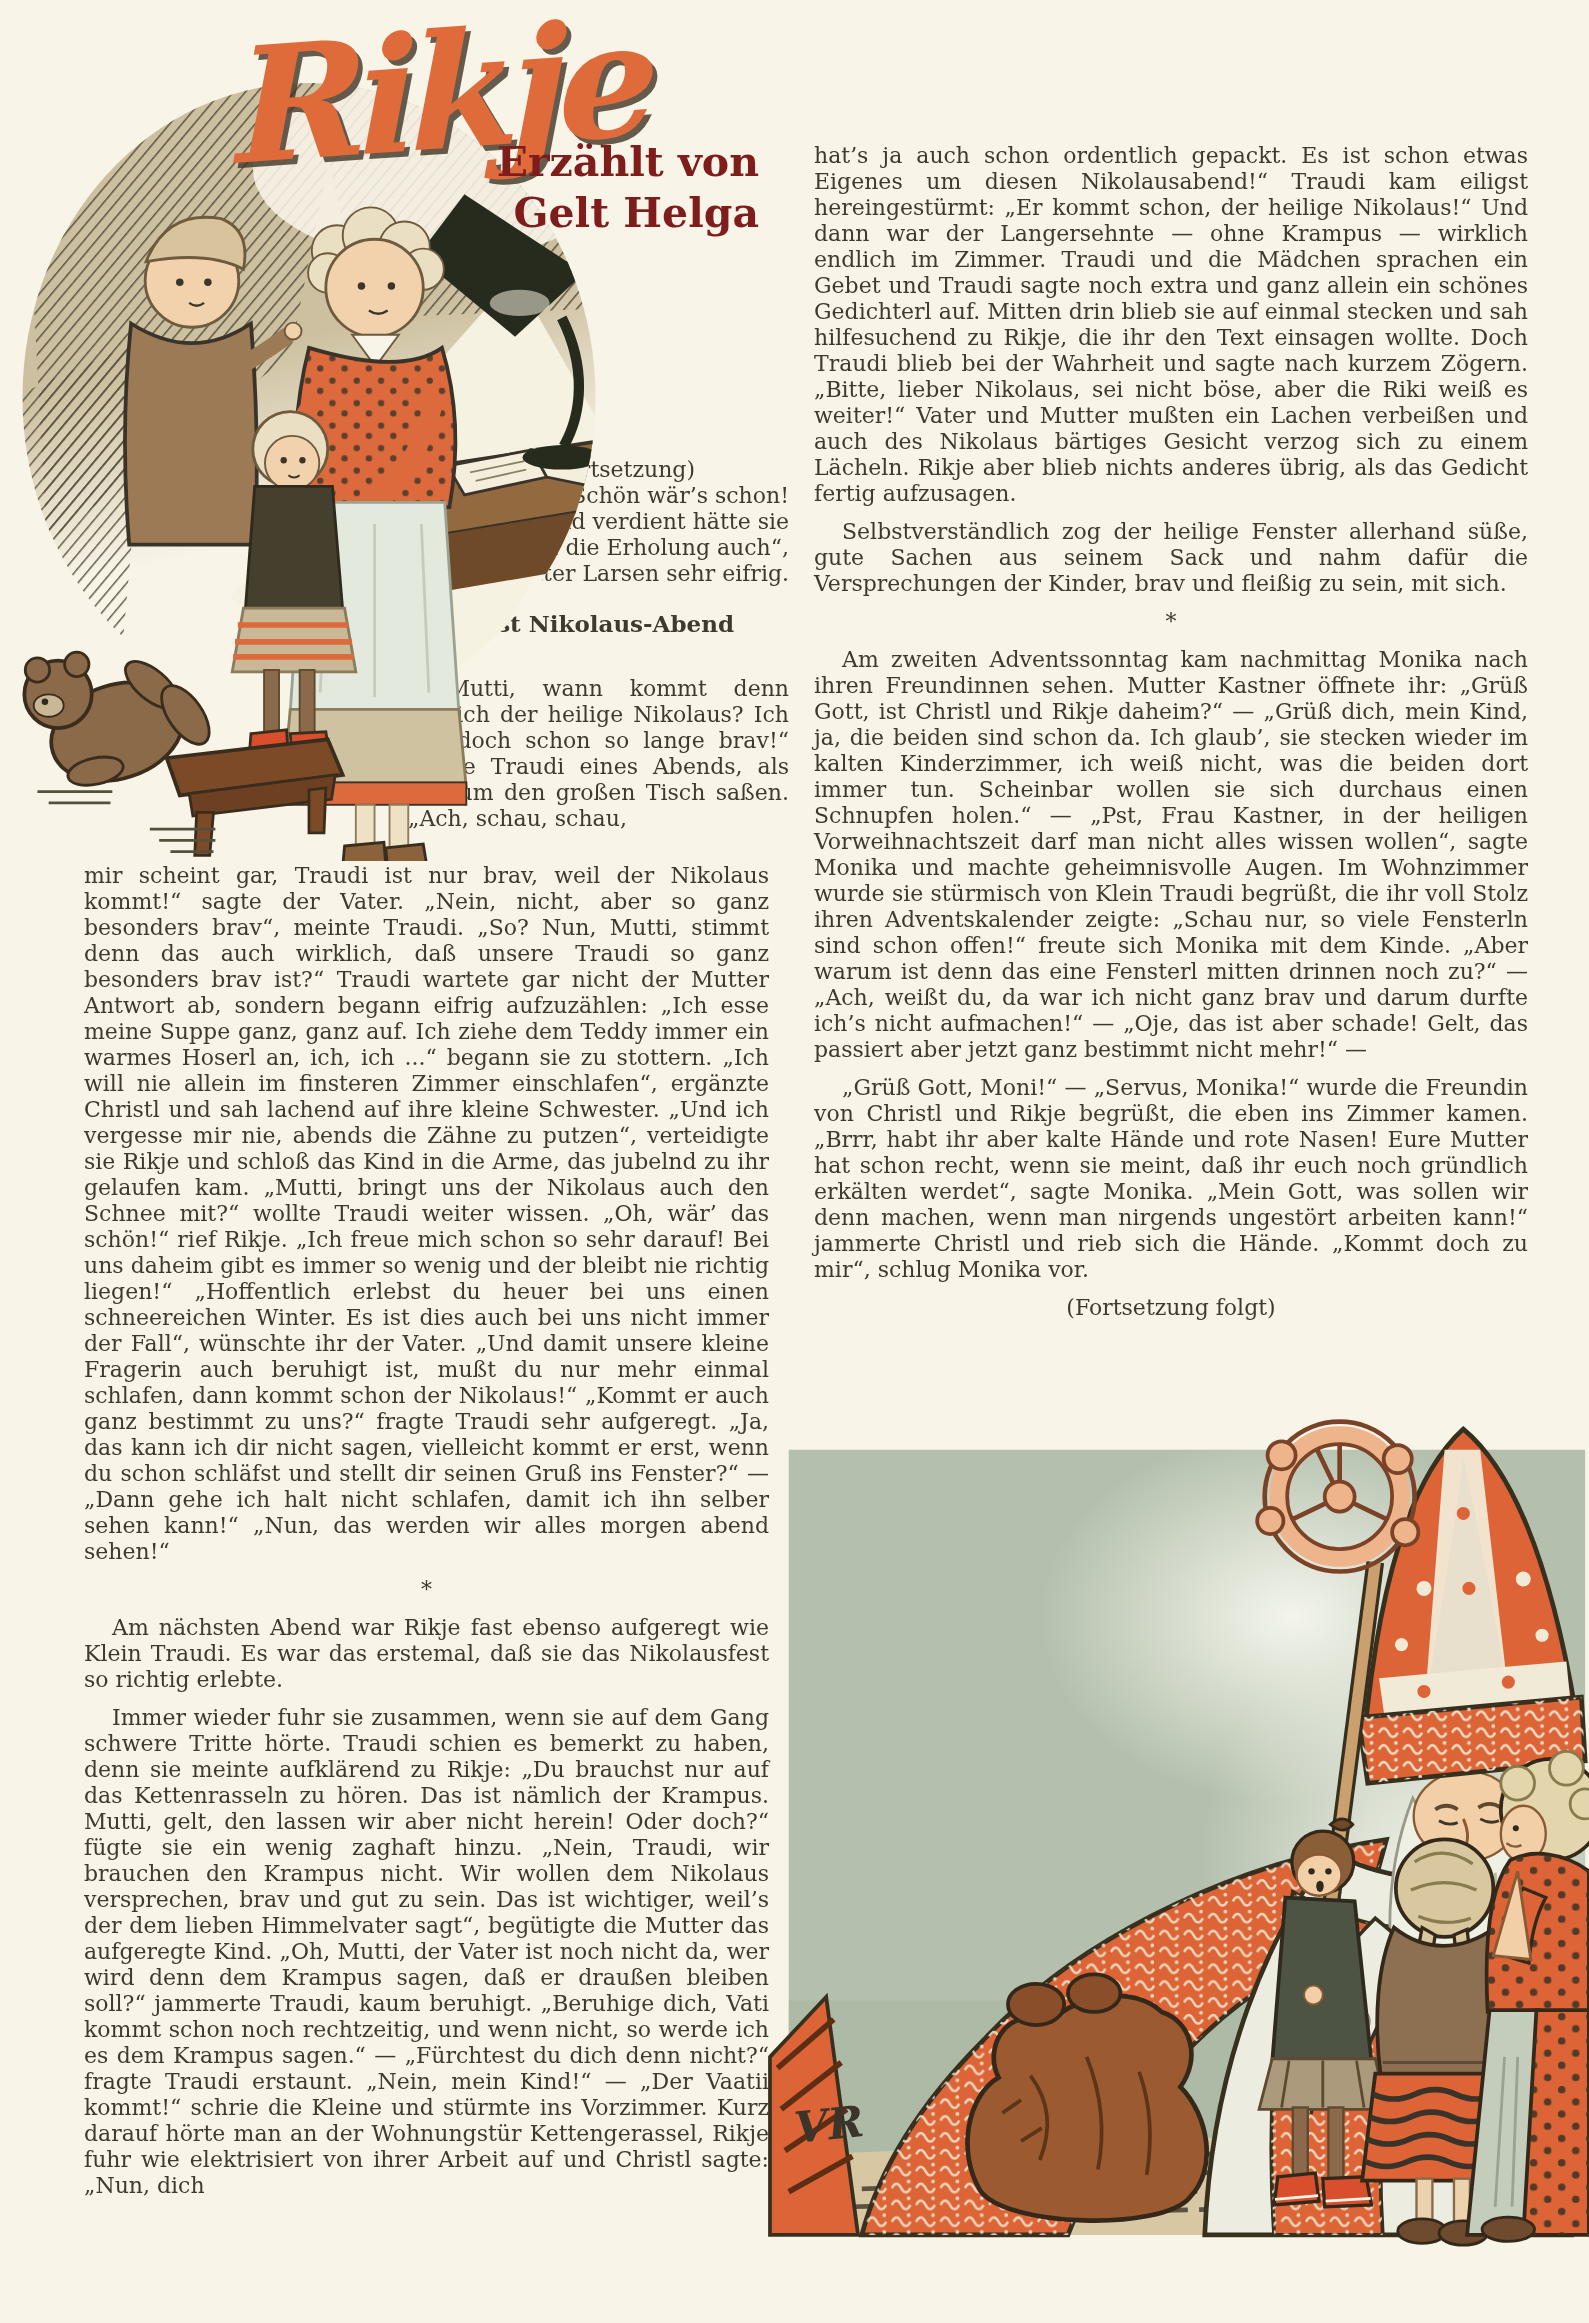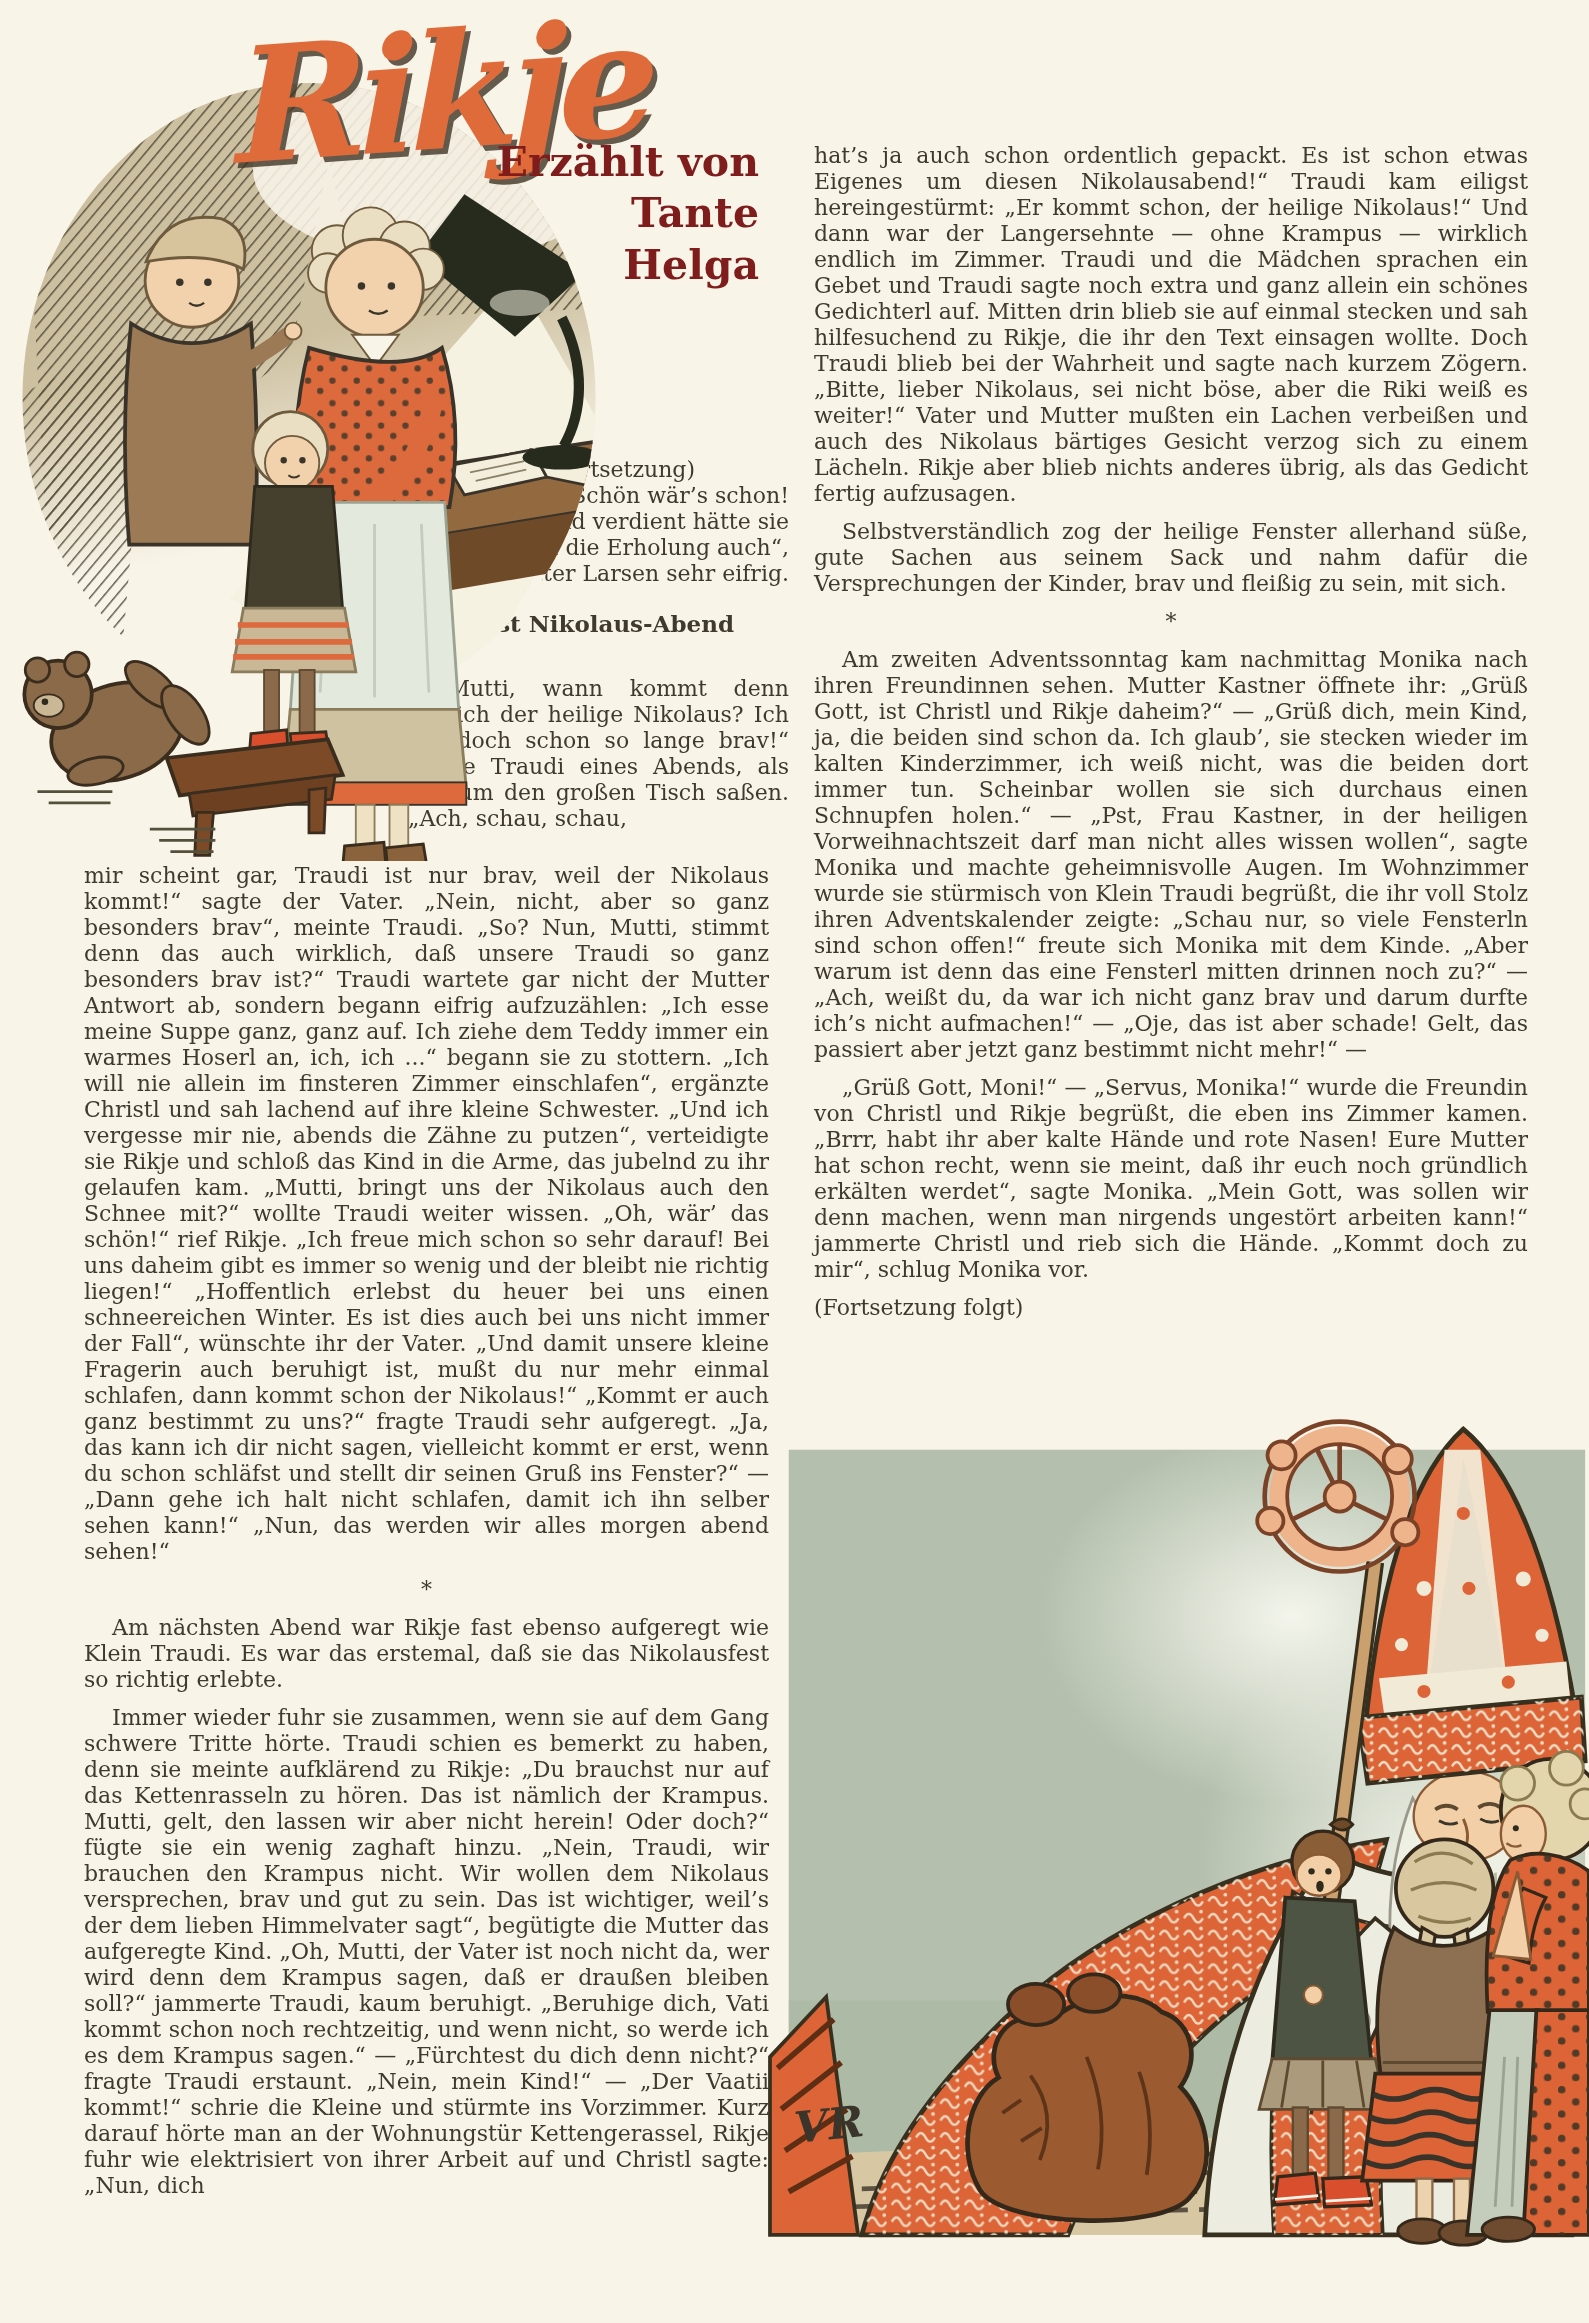--- a/index.html
+++ b/index.html
@@ -24,21 +24,21 @@
   .intro-lead{text-align:justify;text-indent:28px;}
 
   
   .col{position:absolute;font-size:22px;line-height:26px;}
   .col-left{left:72px;top:851px;width:709px;}
   .col-right{left:802px;top:131px;width:738px;}
   .col p{margin:12px;text-align:justify;}
   .col p.p{text-indent:28px;}
   .col p.p-noindent{text-indent:0;}
   .col p.sep{text-align:center;text-indent:0;}
-  .col p.center{text-indent:0;margin-top:3.7px;}
+  .col p.center{text-align:center;text-indent:0;margin-top:3.7px;}
 
   
   .vignette{position:absolute;left:9.4px;top:37px;width:600px;height:824px;z-index:1;}
   .niko{position:absolute;left:768px;top:1401px;width:821px;height:862px;}
 
   
   .footer{position:absolute;left:974px;top:2273px;width:568px;text-align:right;
       font-family:"Liberation Sans",sans-serif;font-weight:bold;font-size:28px;
       letter-spacing:0.9px;color:#47412f;}
 </style>
@@ -159,21 +159,21 @@
       <ellipse cx="152" cy="692" rx="34" ry="16" fill="#8a6a48" stroke="#3a2d1d" stroke-width="3" transform="rotate(40 152 692)"></ellipse>
       <ellipse cx="188" cy="724" rx="36" ry="18" fill="#8a6a48" stroke="#3a2d1d" stroke-width="3" transform="rotate(55 188 724)"></ellipse>
       <ellipse cx="92" cy="784" rx="30" ry="14" fill="#8a6a48" stroke="#3a2d1d" stroke-width="3" transform="rotate(-12 92 784)"></ellipse>
       <path d="M30,806 h80 M42,818 h66" stroke="#55503c" stroke-width="3"></path>
     </g>
   </svg>
 
   <div class="story-title">Rikje</div>
   <div class="byline">
     <div>Erzählt von</div>
-    <div>Tante Helga</div>
+    <div>Gelt Helga</div>
   </div>
 
   <div class="intro">
     <div class="continuation">(14. Fortsetzung)</div>
     <div>
         <div class="quote-line">„Schön wär’s schon!</div>
         <div class="quote-line">Und verdient hätte sie</div>
         <div class="quote-line">sich die Erholung auch“,</div>
         <div class="quote-line">meinte Mutter Larsen sehr eifrig.</div>
       </div>

